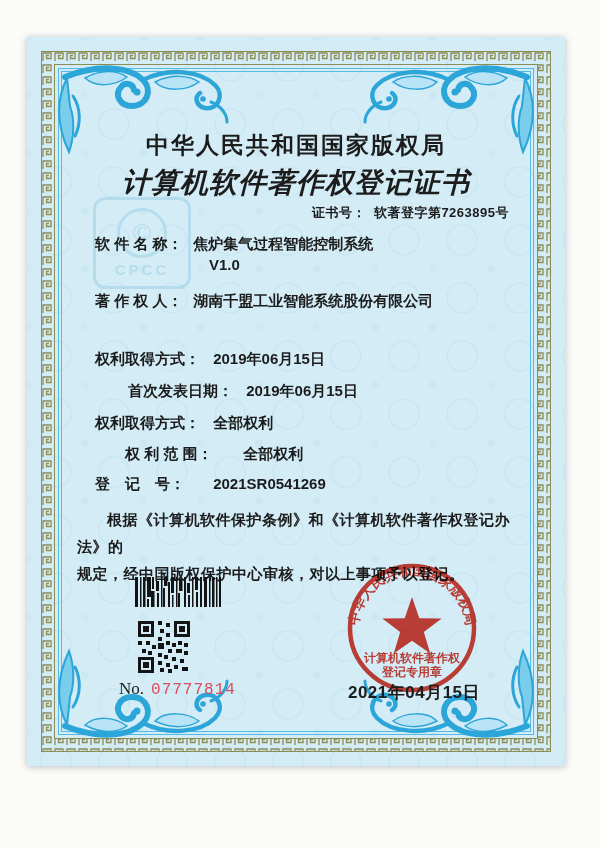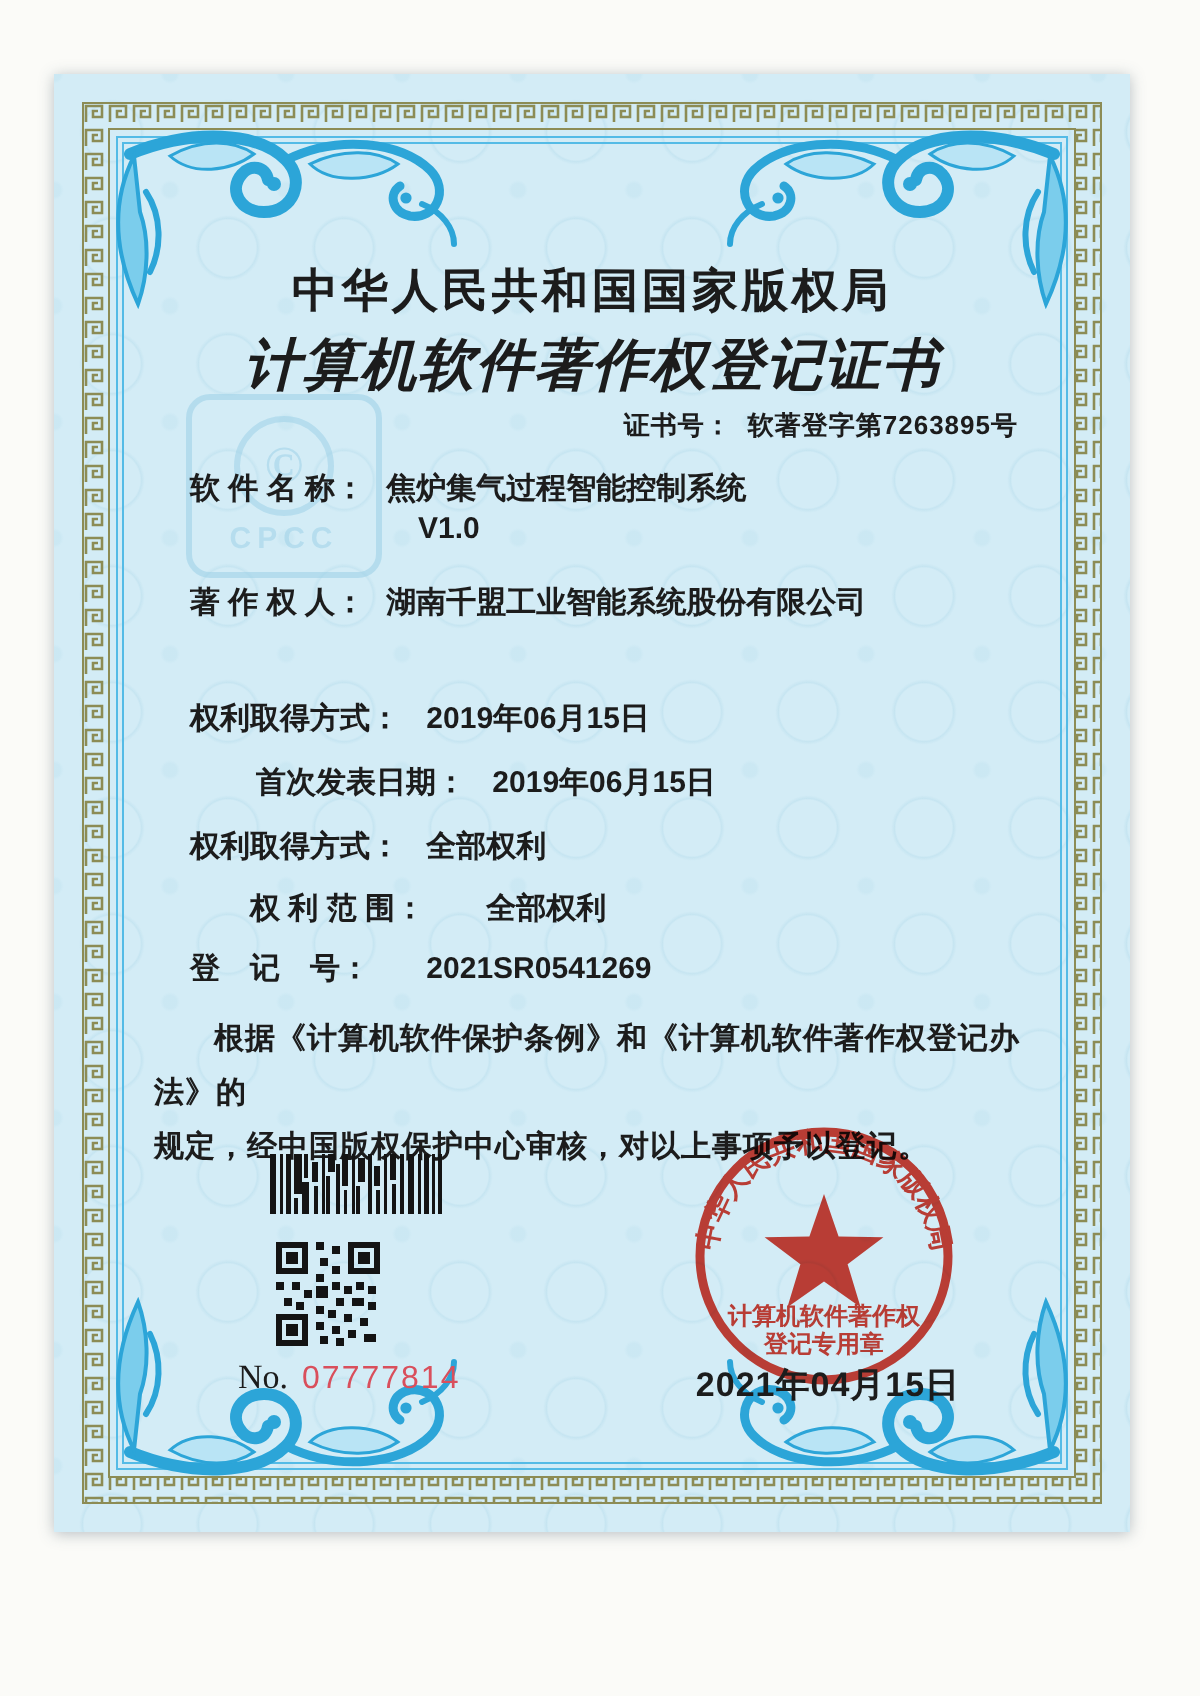--- a/index.html
+++ b/index.html
@@ -91,21 +91,21 @@
   .statement .l1{text-indent:2em;}
   
   .barcode{position:absolute;left:108px;top:540px;}
   .qrcode{position:absolute;left:111px;top:584px;}
   .serial{
     position:absolute;left:92px;top:642px;
     font-family:"Liberation Serif","DejaVu Serif",serif;
     font-size:17px;
   }
   .serial .num{
-    color:#d94f5c;font-family:Liberation Sans, sans-serif;
+    color:#d94f5c;font-family:Liberation Mono, monospace;
     font-size:16px;letter-spacing:1px;margin-left:7px;
   }
   
   .seal{
     position:absolute;left:318px;top:524px;width:134px;height:134px;
     opacity:.93;mix-blend-mode:multiply;pointer-events:none;
   }
   .issue-date{
     position:absolute;left:320px;top:644px;width:134px;text-align:center;
     font-size:17px;font-weight:bold;letter-spacing:.5px;

